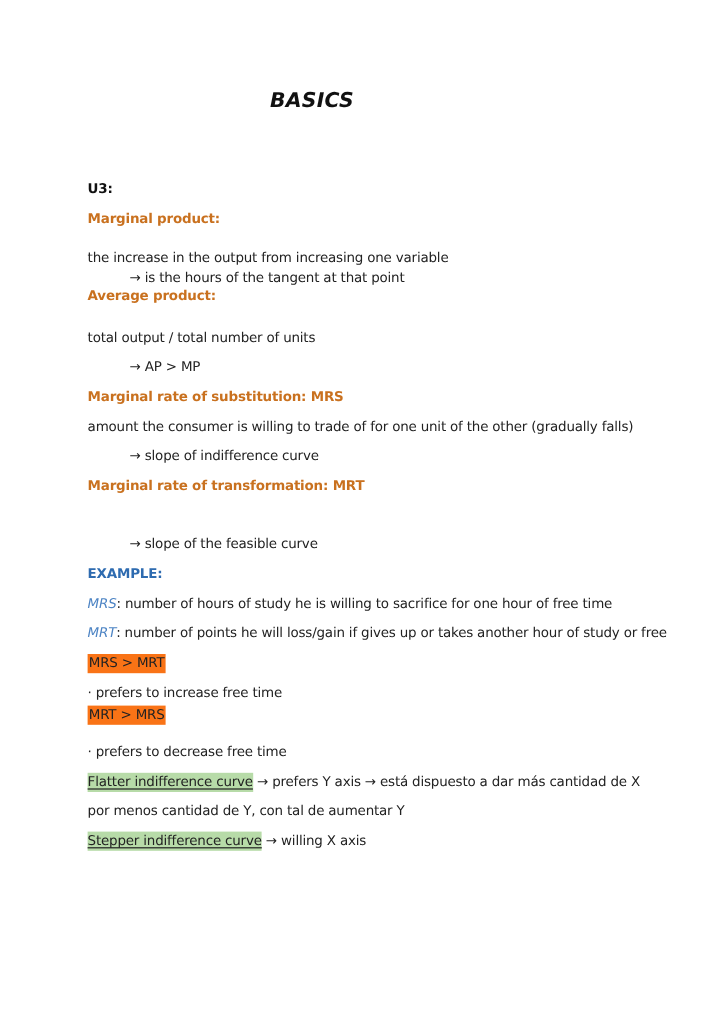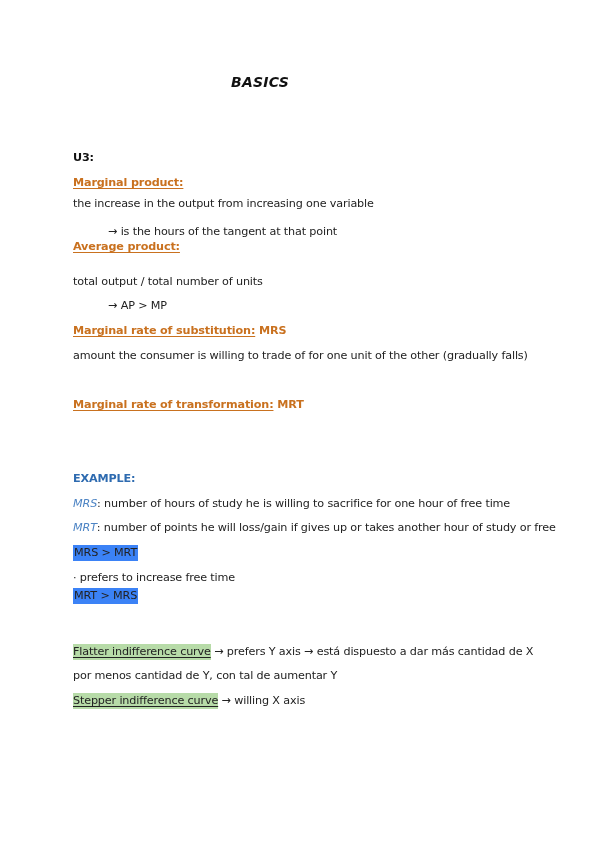--- a/index.html
+++ b/index.html
@@ -28,33 +28,33 @@
       white-space: nowrap;
       letter-spacing: -0.15px;
       margin-top: 44px;
     }
     .indent { left: 108px; }
     .title {
       position: absolute;
       left: 0; width: 520px;
       top: 74px;
       text-align: center;
-      font-size: 14px;
+      font-size: 17px;
       font-weight: bold;
       font-style: italic;
       color: #111111;
       letter-spacing: 0.2px;
     }
     .bold { font-weight: bold; color: #111; }
     .orange { color: #c9711f; font-weight: bold; }
-    .orange-u { color: #c9711f; font-weight: bold; text-decoration: underline; text-underline-offset: 2px; }
+    .orange-u { color: #c9711f; font-weight: bold; text-underline-offset: 2px; }
     .blue-bold { color: #2e6bb0; font-weight: bold; }
     .blue-ital { color: #4d84c4; font-style: italic; }
     .hl-gold {
-      background: #3b82f6;
+      background: #f97316;
       color: #222;
       padding: 1px 1px 2px 1px;
     }
     .hl-green {
       background: #b7dba8;
       text-decoration: underline;
       text-underline-offset: 2px;
       padding: 1px 0 2px 0;
     }
   </style>
@@ -63,55 +63,58 @@
 
 <div class="page">
 
   <div class="title">BASICS</div>
 
   <div class="line bold" style="top:106px">U3:</div>
 
   <div class="line" style="top:131px">
     <span class="orange-u">Marginal product:</span>
   </div>
-  <div class="line" style="top:152px">the increase in the output from increasing one variable</div>
+  <div class="line" style="top:163px">the increase in the output from increasing one variable</div>
   <div class="line indent" style="top:180px">→ is the hours of the tangent at that point</div>
 
   <div class="line" style="top:195px">
     <span class="orange-u">Average product:</span>
   </div>
   <div class="line" style="top:230px">total output / total number of units</div>
   <div class="line indent" style="top:254px">→ AP &gt; MP</div>
 
   <div class="line" style="top:279px">
     <span class="orange-u">Marginal rate of substitution:</span><span class="orange"> MRS</span>
   </div>
   <div class="line" style="top:304px">amount the consumer is willing to trade of for one unit of the other (gradually falls)</div>
+  <div class="line indent" style="top:328px">→ slope of indifference curve</div>
 
   <div class="line" style="top:353px">
     <span class="orange-u">Marginal rate of transformation:</span><span class="orange"> MRT</span>
   </div>
+  <div class="line indent" style="top:402px">→ slope of the feasible curve</div>
 
   <div class="line blue-bold" style="top:427px">EXAMPLE:</div>
 
   <div class="line" style="top:452px">
     <span class="blue-ital">MRS</span><span>: number of hours of study he is willing to sacrifice for one hour of free time</span>
   </div>
   <div class="line" style="top:476px">
     <span class="blue-ital">MRT</span><span>: number of points he will loss/gain if gives up or takes another hour of study or free</span>
   </div>
 
   <div class="line" style="top:501px">
     <span class="hl-gold">MRS &gt; MRT</span>
   </div>
   <div class="line" style="top:526px">· prefers to increase free time</div>
 
   <div class="line" style="top:544px">
     <span class="hl-gold">MRT &gt; MRS</span>
   </div>
+  <div class="line" style="top:575px">· prefers to decrease free time</div>
 
   <div class="line" style="top:624px">por menos cantidad de Y, con tal de aumentar Y</div>
   <div class="line" style="top:600px">
     <span class="hl-green">Flatter indifference curve</span><span> → prefers Y axis → está dispuesto a dar más cantidad de X</span>
   </div>
 
   <div class="line" style="top:649px">
     <span class="hl-green">Stepper indifference curve</span><span> → willing X axis</span>
   </div>
 

